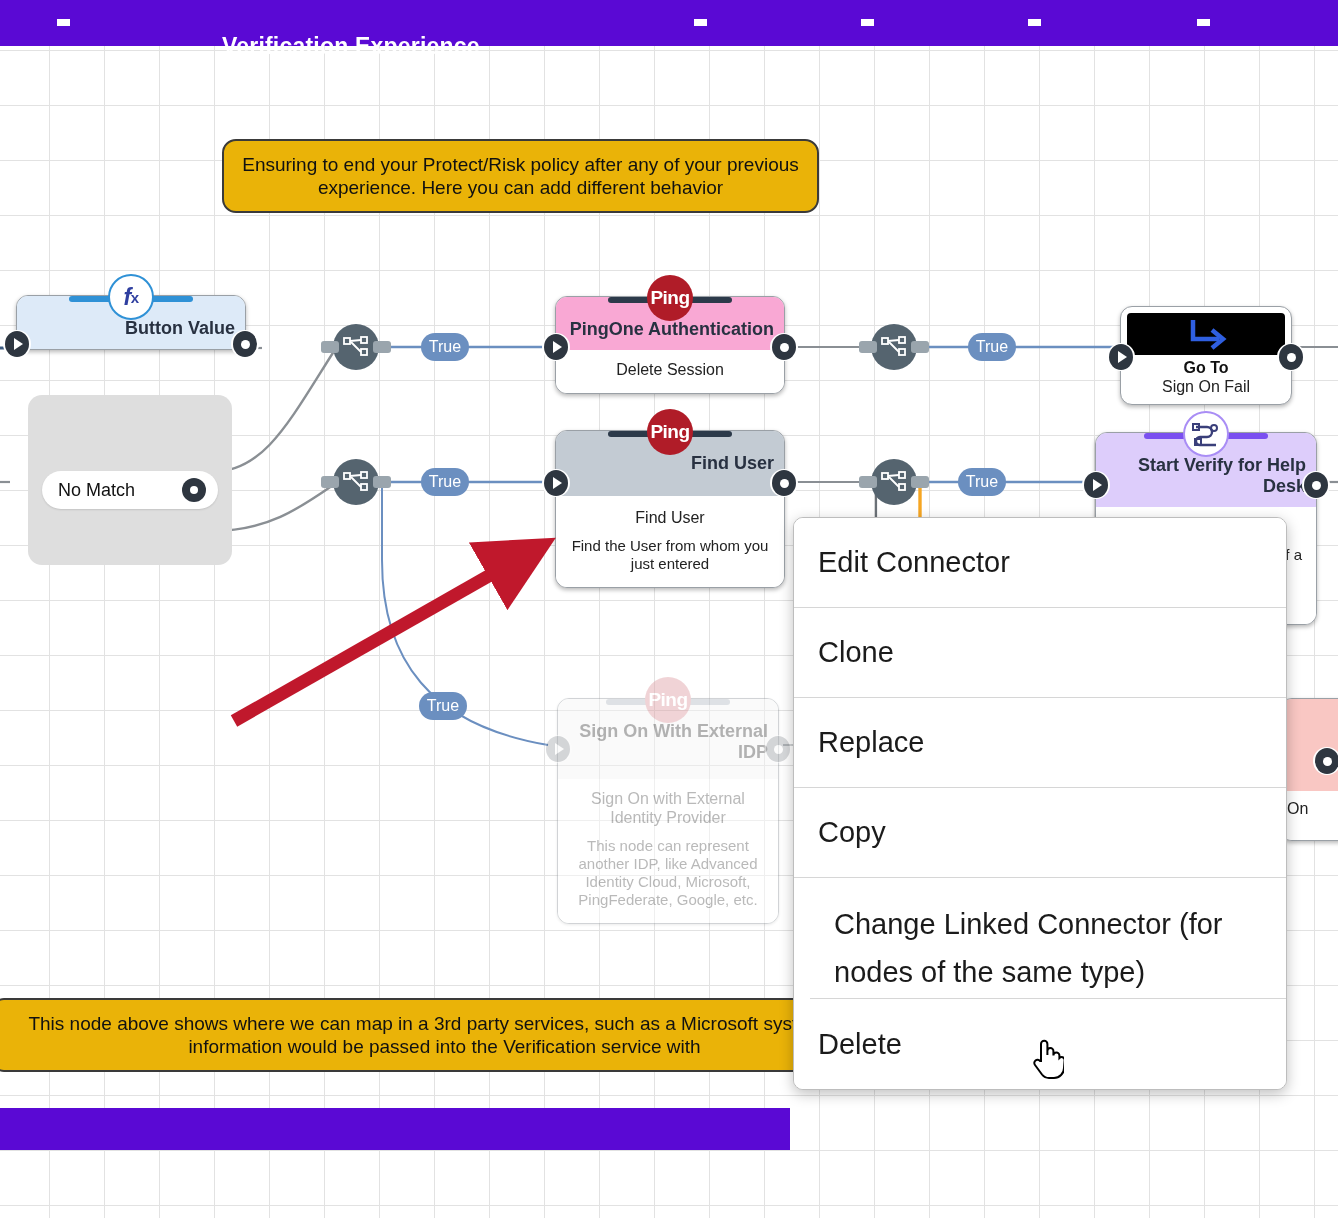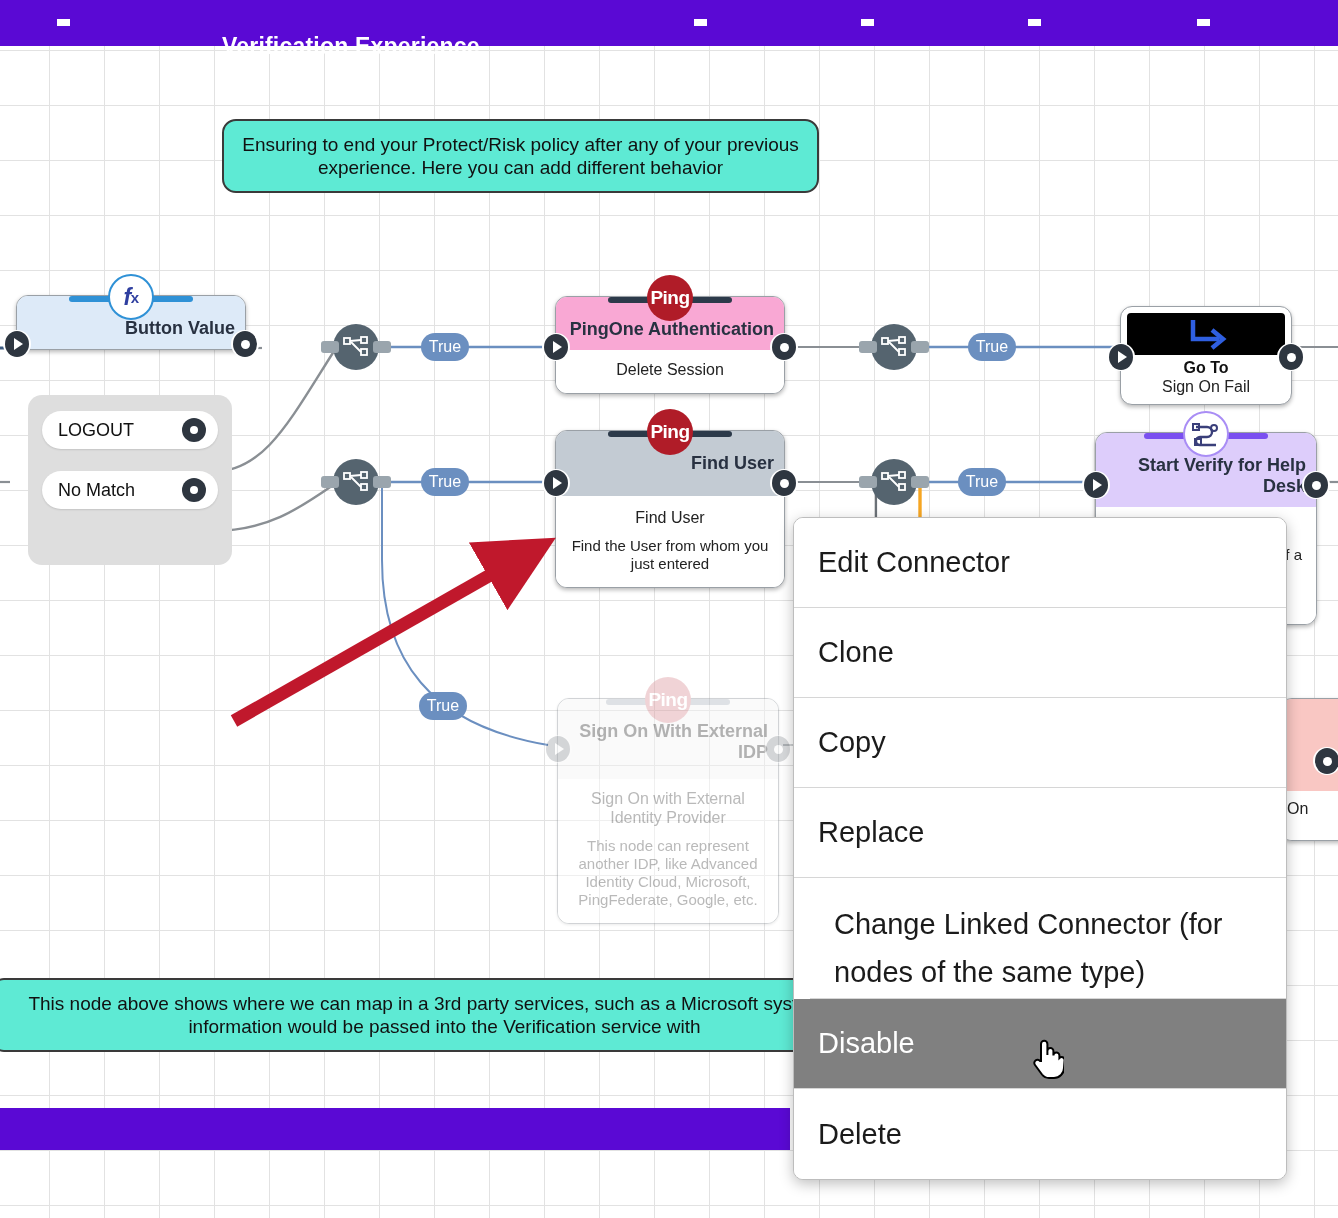--- a/index.html
+++ b/index.html
@@ -33,29 +33,30 @@
   }
 
   .bottombar{
     position:absolute; left:0; top:1108px; width:790px; height:42px;
     background:#5a09d4; z-index:5;
   }
 
   
   .note{
     position:absolute;
-    background:#5eead4;
+    background:#eab308;
     border:2px solid #3a3a3a;
     border-radius:14px;
     color:#111;
     font-size:19px;
     line-height:23px;
     text-align:center;
     padding:12px 16px;
     z-index:6;
+    margin-top:20px;
   }
   #note-top{ left:222px; top:119px; width:597px; }
   #note-bottom{ left:-8px; top:978px; width:905px; border-radius:12px; }
 
   
   .node{
     position:absolute;
     border:1px solid #9aa0a6;
     border-radius:12px;
     background:#fff;
@@ -265,26 +266,20 @@
   <div class="dash" style="left:1028px"></div>
   <div class="dash" style="left:1197px"></div>
 </div>
 
 <div class="bottombar"></div>
 
 <div id="note-top" class="note">Ensuring to end your Protect/Risk policy after any of your previous experience. Here you can add different behavior</div>
 <div id="note-bottom" class="note">This node above shows where we can map in a 3rd party services, such as a Microsoft system and information would be passed into the Verification service with</div>
 
 <div class="outcome-box">
-  <div class="outcome" style="top:16px">
-    <span>LOGOUT</span>
-    <span class="oport">
-        <i></i>
-      </span>
-  </div>
   <div class="outcome" style="top:76px">
     <span>No Match</span>
     <span class="oport">
         <i></i>
       </span>
   </div>
 </div>
 
 <div class="node" id="node-buttonvalue" style="left:16px;top:295px;width:230px;">
   <div class="topline blue"></div>
@@ -454,22 +449,21 @@
 
 <div class="truepill" style="left:421px;top:333px">True</div>
 <div class="truepill" style="left:421px;top:468px">True</div>
 <div class="truepill" style="left:968px;top:333px">True</div>
 <div class="truepill" style="left:958px;top:468px">True</div>
 <div class="truepill" style="left:419px;top:692px">True</div>
 
 <div id="ctxmenu">
   <div class="mi">Edit Connector</div>
   <div class="mi">Clone</div>
+  <div class="mi">Replace</div>
   <div class="mi">Copy</div>
-  <div class="mi">Replace</div>
   <div class="mi tall">Change Linked Connector (for nodes of the same type)</div>
-  <div class="mi sel">Disable</div>
   <div class="mi last">Delete</div>
 </div>
 
 <svg class="cursor" viewBox="0 0 34 44">
   <path d="M11,25 L11,8 a3.2,3.2 0 0 1 6.4,0 L17.4,19 L17.4,15 a3,3 0 0 1 6,0 L23.4,19.5 a3,3 0 0 1 6,0 L29.4,22 a3,3 0 0 1 5.2,2 L34,32 a10,10 0 0 1 -10,10 L19,42 a9,9 0 0 1 -7,-3.5 L5,29 a3.2,3.2 0 0 1 5,-4 z" fill="#fff" stroke="#000" stroke-width="2"></path>
 </svg>
 
 </body></html>

